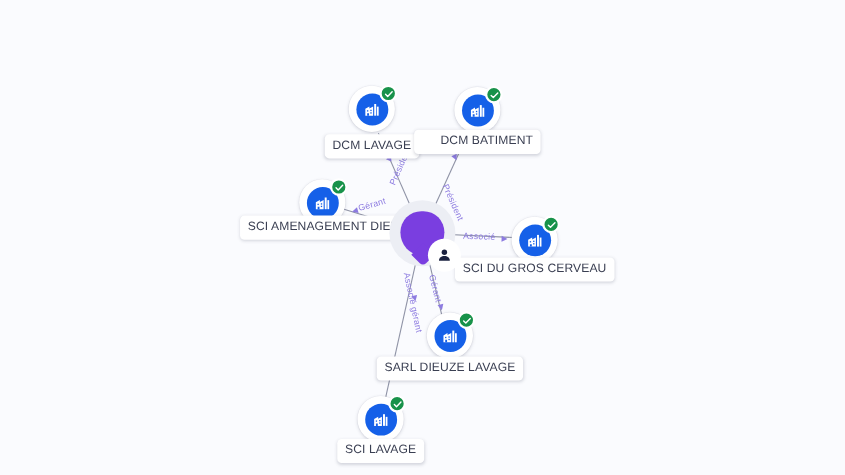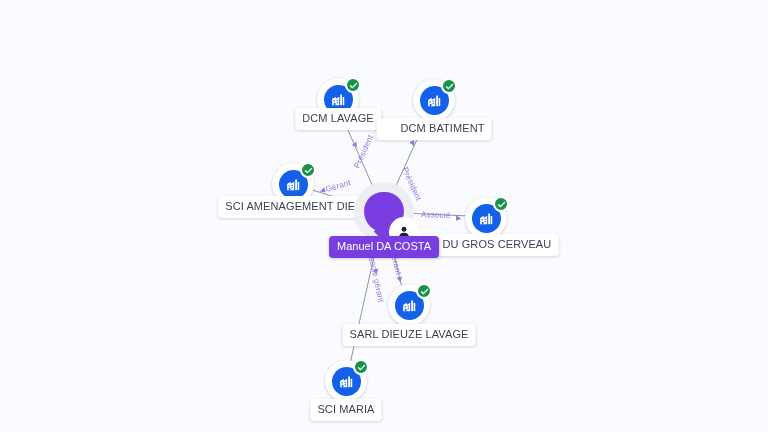--- a/index.html
+++ b/index.html
@@ -229,21 +229,21 @@
     <path d="M5.3 20v-3.1h2.4V20z" fill="#1560e8"></path>
   </svg>
           </div>
           <div class="check-badge">
   <svg width="9" height="9" viewBox="0 0 24 24" aria-hidden="true">
     <path d="M4 12.6l5.2 5.2L20 6.6" fill="none" stroke="#ffffff" stroke-width="3.4" stroke-linecap="round" stroke-linejoin="round"></path>
   </svg>
           </div>
         </div>
       </div>
-      <div class="node-label" style="left: 338px; top: 108px; text-align: center;">DCM LAVAGE</div>
+      <div class="node-label" style="left: 338px; top: 122px; text-align: center;">DCM LAVAGE</div>
       <div class="node" style="left: 434px; top: 100px;">
         <div class="node-disc">
           <div class="co-icon">
   <svg width="17" height="17" viewBox="0 0 24 24" aria-hidden="true">
     <path d="M3 20V11.2l5.2-3v2.6L13 8.2V20z" fill="#ffffff"></path>
     <rect x="14.4" y="5" width="2.5" height="15" fill="#ffffff"></rect>
     <rect x="17.8" y="8.4" width="2.3" height="11.6" fill="#ffffff"></rect>
     <rect x="5.1" y="13" width="1.7" height="1.7" fill="#1560e8"></rect>
     <rect x="9.4" y="12.4" width="1.7" height="1.7" fill="#1560e8"></rect>
     <rect x="9.4" y="15.6" width="1.7" height="1.7" fill="#1560e8"></rect>
@@ -334,28 +334,27 @@
     <path d="M5.3 20v-3.1h2.4V20z" fill="#1560e8"></path>
   </svg>
           </div>
           <div class="check-badge">
   <svg width="9" height="9" viewBox="0 0 24 24" aria-hidden="true">
     <path d="M4 12.6l5.2 5.2L20 6.6" fill="none" stroke="#ffffff" stroke-width="3.4" stroke-linecap="round" stroke-linejoin="round"></path>
   </svg>
           </div>
         </div>
       </div>
-      <div class="node-label" style="left: 346px; top: 399px;">SCI MARIA</div>
+      <div class="node-label" style="left: 346px; top: 399px;">SCI LAVAGE</div>
     </div>
 
   <div class="focus-node" id="focus-node" style="left: 384px; top: 212px;">
     <div class="focus-halo"></div>
     <div class="focus-pin"></div>
     <div class="focus-inner">
       <svg width="16" height="16" viewBox="0 0 24 24" aria-hidden="true">
         <circle cx="12" cy="8" r="3.7" fill="#1b2240"></circle>
         <path d="M4.6 19.4c0-4.1 3.3-6.3 7.4-6.3s7.4 2.2 7.4 6.3z" fill="#1b2240"></path>
       </svg>
     </div>
   </div>
-  <div class="focus-label" id="focus-label" style="left: 384px; top: 236px;">Manuel DA COSTA</div>
 
 </div>
 
 </body></html>

